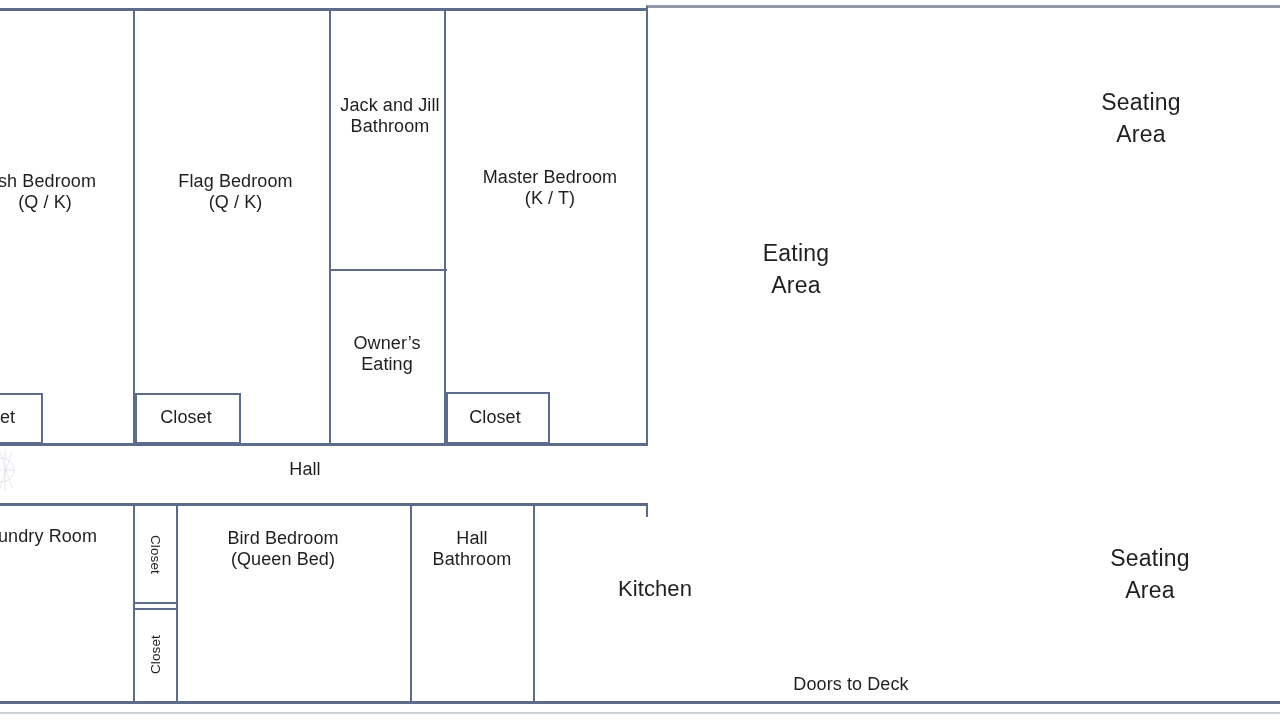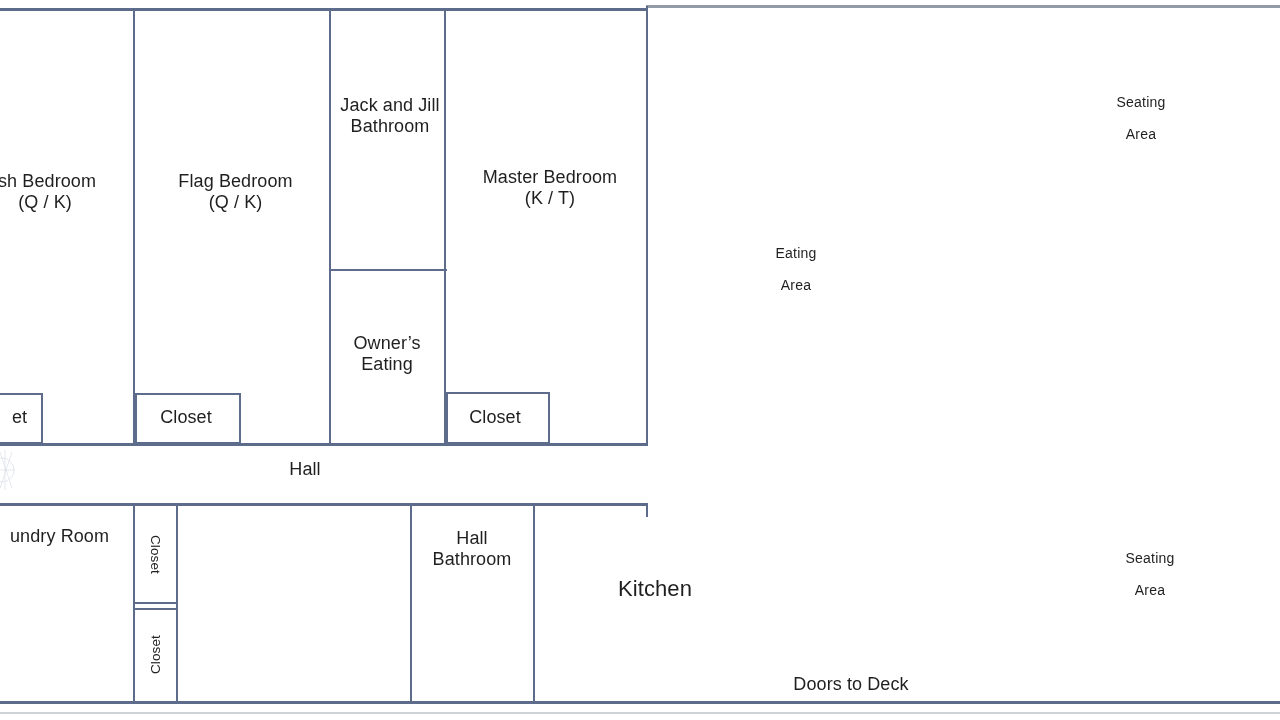--- a/index.html
+++ b/index.html
@@ -23,23 +23,23 @@
   .closet-box{position:absolute;border:2px solid var(--wall);background:#ffffff;box-sizing:border-box;}
   .label{
     position:absolute;
     white-space:pre-line;
     text-align:center;
     font-size:18px;
     line-height:21px;
     letter-spacing:0.1px;
     color:var(--text);
   }
-  .label.left{text-align:left;padding-left:12px;}
+  .label.left{text-align:left;}
   .big{
-    font-size:14px;
+    font-size:23px;
     line-height:32px;
     letter-spacing:0.2px;
   }
   .kitchen{font-size:22px;line-height:30px;}
   .vlabel{
     position:absolute;
     display:flex;align-items:center;justify-content:center;
     font-size:13.5px;letter-spacing:0.1px;
   }
   .vlabel-down{writing-mode:vertical-rl;}
@@ -98,20 +98,22 @@
 Eating</div>
   <div class="label left" style="left:0;top:407px;width:30px;">et</div>
   <div class="label" style="left:136px;top:407px;width:100px;">Closet</div>
   <div class="label" style="left:445px;top:407px;width:100px;">Closet</div>
 
   <div class="label" style="left:255px;top:459px;width:100px;">Hall</div>
 
   <div class="label left" style="left:-2px;top:526px;width:140px;">undry Room</div>
   <div class="vlabel vlabel-down" style="left:134px;top:508px;width:43px;height:92px;">Closet</div>
   <div class="vlabel vlabel-up" style="left:134px;top:610px;width:43px;height:90px;">Closet</div>
+  <div class="label" style="left:183px;top:528px;width:200px;">Bird Bedroom
+(Queen Bed)</div>
   <div class="label" style="left:412px;top:528px;width:120px;">Hall
 Bathroom</div>
   <div class="label kitchen" style="left:580px;top:574px;width:150px;">Kitchen</div>
   <div class="label" style="left:781px;top:674px;width:140px;">Doors to Deck</div>
 
   <div class="label big" style="left:1066px;top:86px;width:150px;">Seating
 Area</div>
   <div class="label big" style="left:721px;top:237px;width:150px;">Eating
 Area</div>
   <div class="label big" style="left:1075px;top:542px;width:150px;">Seating

